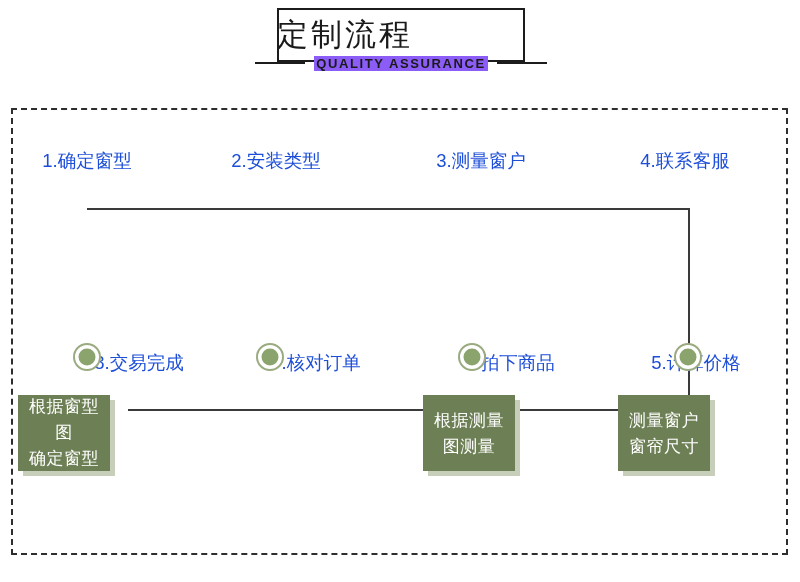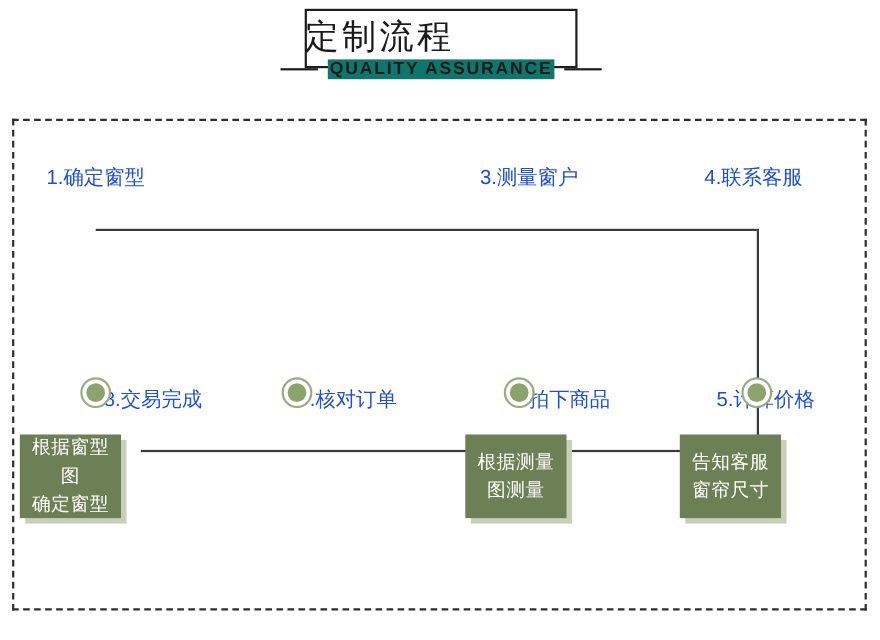--- a/index.html
+++ b/index.html
@@ -57,26 +57,26 @@
     justify-content: center;
     gap: 9px;
   }
   .sub-rule {
     flex: 1 1 auto;
     height: 2px;
     background: #1c1c1c;
   }
   #subtitle-text {
     flex: 0 0 auto;
-    font-size: 16px;
+    font-size: 13px;
     font-weight: bold;
     letter-spacing: 1.6px;
     color: #1a1a1a;
     white-space: nowrap;
-    background: #0f766e;
+    background: #8b5cf6;
     padding: 0 2px;
     font-family: "Liberation Sans", sans-serif;
   }
 
   
   #flow-panel {
     position: absolute;
     left: 11px;
     top: 108px;
     width: 777px;
@@ -189,34 +189,35 @@
 
 <div class="flow-row" id="row-top">
     <div class="step-caption" style="left: 87px;">1.确定窗型</div>
     <div class="node" style="left: 87px;"></div>
     <div class="card" style="left: 18px; width: 92px; font-family: Liberation Serif, serif;">
       <span>
         <div>根据窗型图</div>
         <div>确定窗型</div>
       </span>
     </div>
+    <div class="step-caption" style="left: 276px;">2.安装类型</div>
     <div class="node" style="left: 270px;"></div>
     <div class="step-caption" style="left: 481px;">3.测量窗户</div>
     <div class="node" style="left: 472px;"></div>
     <div class="card" style="left: 423px; width: 92px;">
       <span>
         <div>根据测量</div>
         <div>图测量</div>
       </span>
     </div>
     <div class="step-caption" style="left: 685px;">4.联系客服</div>
     <div class="node" style="left: 688px;"></div>
     <div class="card" style="left: 618px; width: 92px;">
       <span>
-        <div>告知客服</div>
+        <div>测量窗户</div>
         <div>窗帘尺寸</div>
       </span>
     </div>
   </div>
 <div class="flow-row" id="row-bottom">
     <div class="step-caption" style="left: 139px;">8.交易完成</div>
     <div class="step-caption" style="left: 316px;">7.核对订单</div>
     <div class="step-caption" style="left: 510px;">6.拍下商品</div>
     <div class="step-caption" style="left: 696px;">5.计算价格</div>
   </div>

